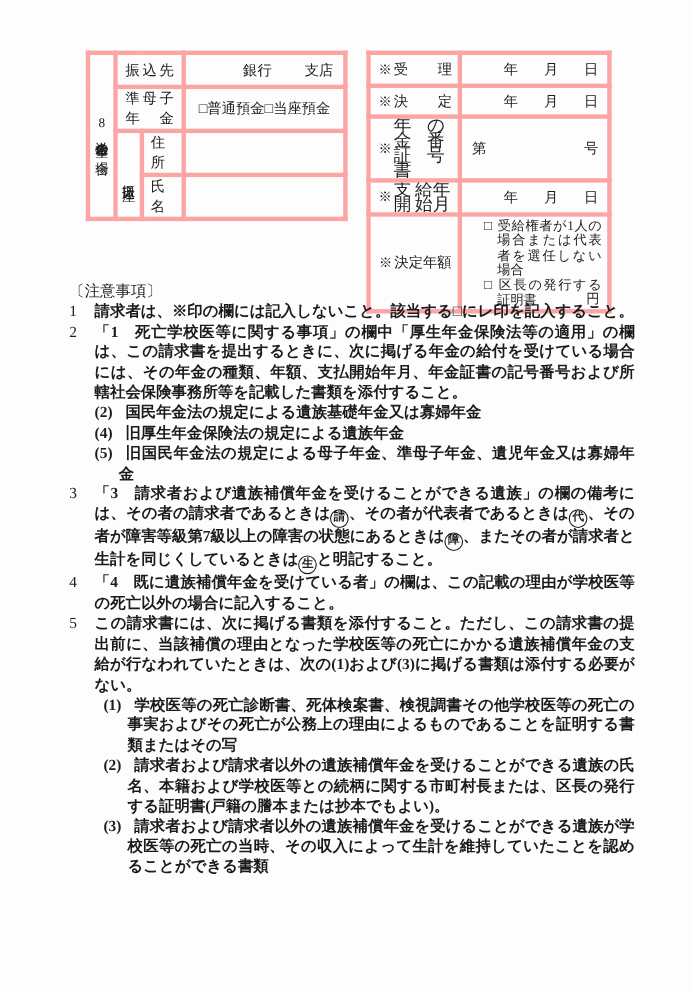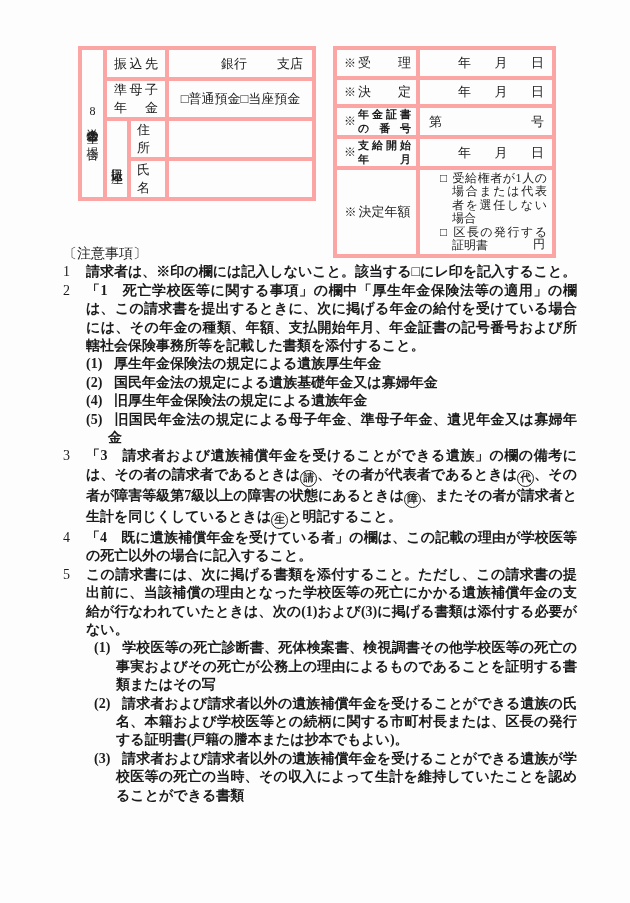--- a/index.html
+++ b/index.html
@@ -28,21 +28,21 @@
 
   
   .jl{text-align:justify;text-align-last:justify;display:block;}
   .lblcell{padding:0 7px;}
   .lblcell .jl{width:100%;}
 
   
   .marklbl{display:flex;align-items:center;padding:0 5px 0 7px;gap:2px;}
   .marklbl .mark{flex:0 0 auto;font-size:12px;}
   .marklbl .spread{flex:1;}
-  .twoLine{flex:1;display:flex;flex-direction:column;line-height:13.5px;font-size:11px;font-weight:bold;}
+  .twoLine{flex:1;display:flex;flex-direction:row;line-height:13.5px;font-size:16px;}
 
   
   .ymd{display:flex;justify-content:space-between;padding:0 8px 0 38px;}
   .daigo{display:flex;justify-content:space-between;padding:0 8px 0 9px;}
 
   
   .bankrow{display:flex;justify-content:flex-end;gap:30px;padding-right:9px;}
   
   .deprow{display:flex;justify-content:center;align-items:center;}
 
@@ -50,21 +50,21 @@
   .amount{position:relative;font-size:12px;line-height:13.4px;padding:2px 5px 2px 4px;vertical-align:top;}
   .opt{padding-left:12px;text-indent:-12px;text-align:justify;margin-left:16px;}
   .cb{display:inline-block;width:12px;text-indent:0;}
   .unit{position:absolute;right:7px;bottom:3px;}
 
   
   .notes{
     position:absolute;left:63px;top:241px;width:514px;
     font-size:14px;line-height:18.4px;
   }
-  .notes-heading{margin:4px 0 0 0;}
+  .notes-heading{margin:16px 0 0 0;}
   .note{display:flex;align-items:flex-start;}
   .nnum{flex:0 0 23px;}
   .nbody{flex:1;text-align:justify;font-weight:bold;}
   .sub{padding-left:22px;text-indent:-22px;text-align:justify;}
   .snum{display:inline-block;width:28px;text-indent:0;}
   .sublist{margin:0;}
   .sublist.indented{margin-left:8px;}
 
   .circled{
     display:inline-block;width:15px;height:15px;
@@ -228,21 +228,20 @@
     <div class="note">
       <span class="nnum">1</span>
       <div class="nbody">請求者は、※印の欄には記入しないこと。該当する□にレ印を記入すること。</div>
     </div>
 
     <div class="note">
       <span class="nnum">2</span>
       <div class="nbody">
         <div>「1　死亡学校医等に関する事項」の欄中「厚生年金保険法等の適用」の欄は、この請求書を提出するときに、次に掲げる年金の給付を受けている場合には、その年金の種類、年額、支払開始年月、年金証書の記号番号および所轄社会保険事務所等を記載した書類を添付すること。</div>
         <div class="sublist">
-          <div class="sub"><span class="snum">(1)</span><span>厚生年金保険法の規定による遺族厚生年金</span></div>
           <div class="sub"><span class="snum">(2)</span><span>国民年金法の規定による遺族基礎年金又は寡婦年金</span></div>
           <div class="sub"><span class="snum">(4)</span><span>旧厚生年金保険法の規定による遺族年金</span></div>
           <div class="sub"><span class="snum">(5)</span><span>旧国民年金法の規定による母子年金、準母子年金、遺児年金又は寡婦年金</span></div>
         </div>
       </div>
     </div>
 
     <div class="note">
       <span class="nnum">3</span>
       <div class="nbody"><span>「3　請求者および遺族補償年金を受けることができる遺族」の欄の備考には、その者の請求者であるときは</span><span class="circled">請</span><span>、その者が代表者であるときは</span><span class="circled">代</span><span>、その者が障害等級第7級以上の障害の状態にあるときは</span><span class="circled">障</span><span>、またその者が請求者と生計を同じくしているときは</span><span class="circled">生</span><span>と明記すること。</span></div>

